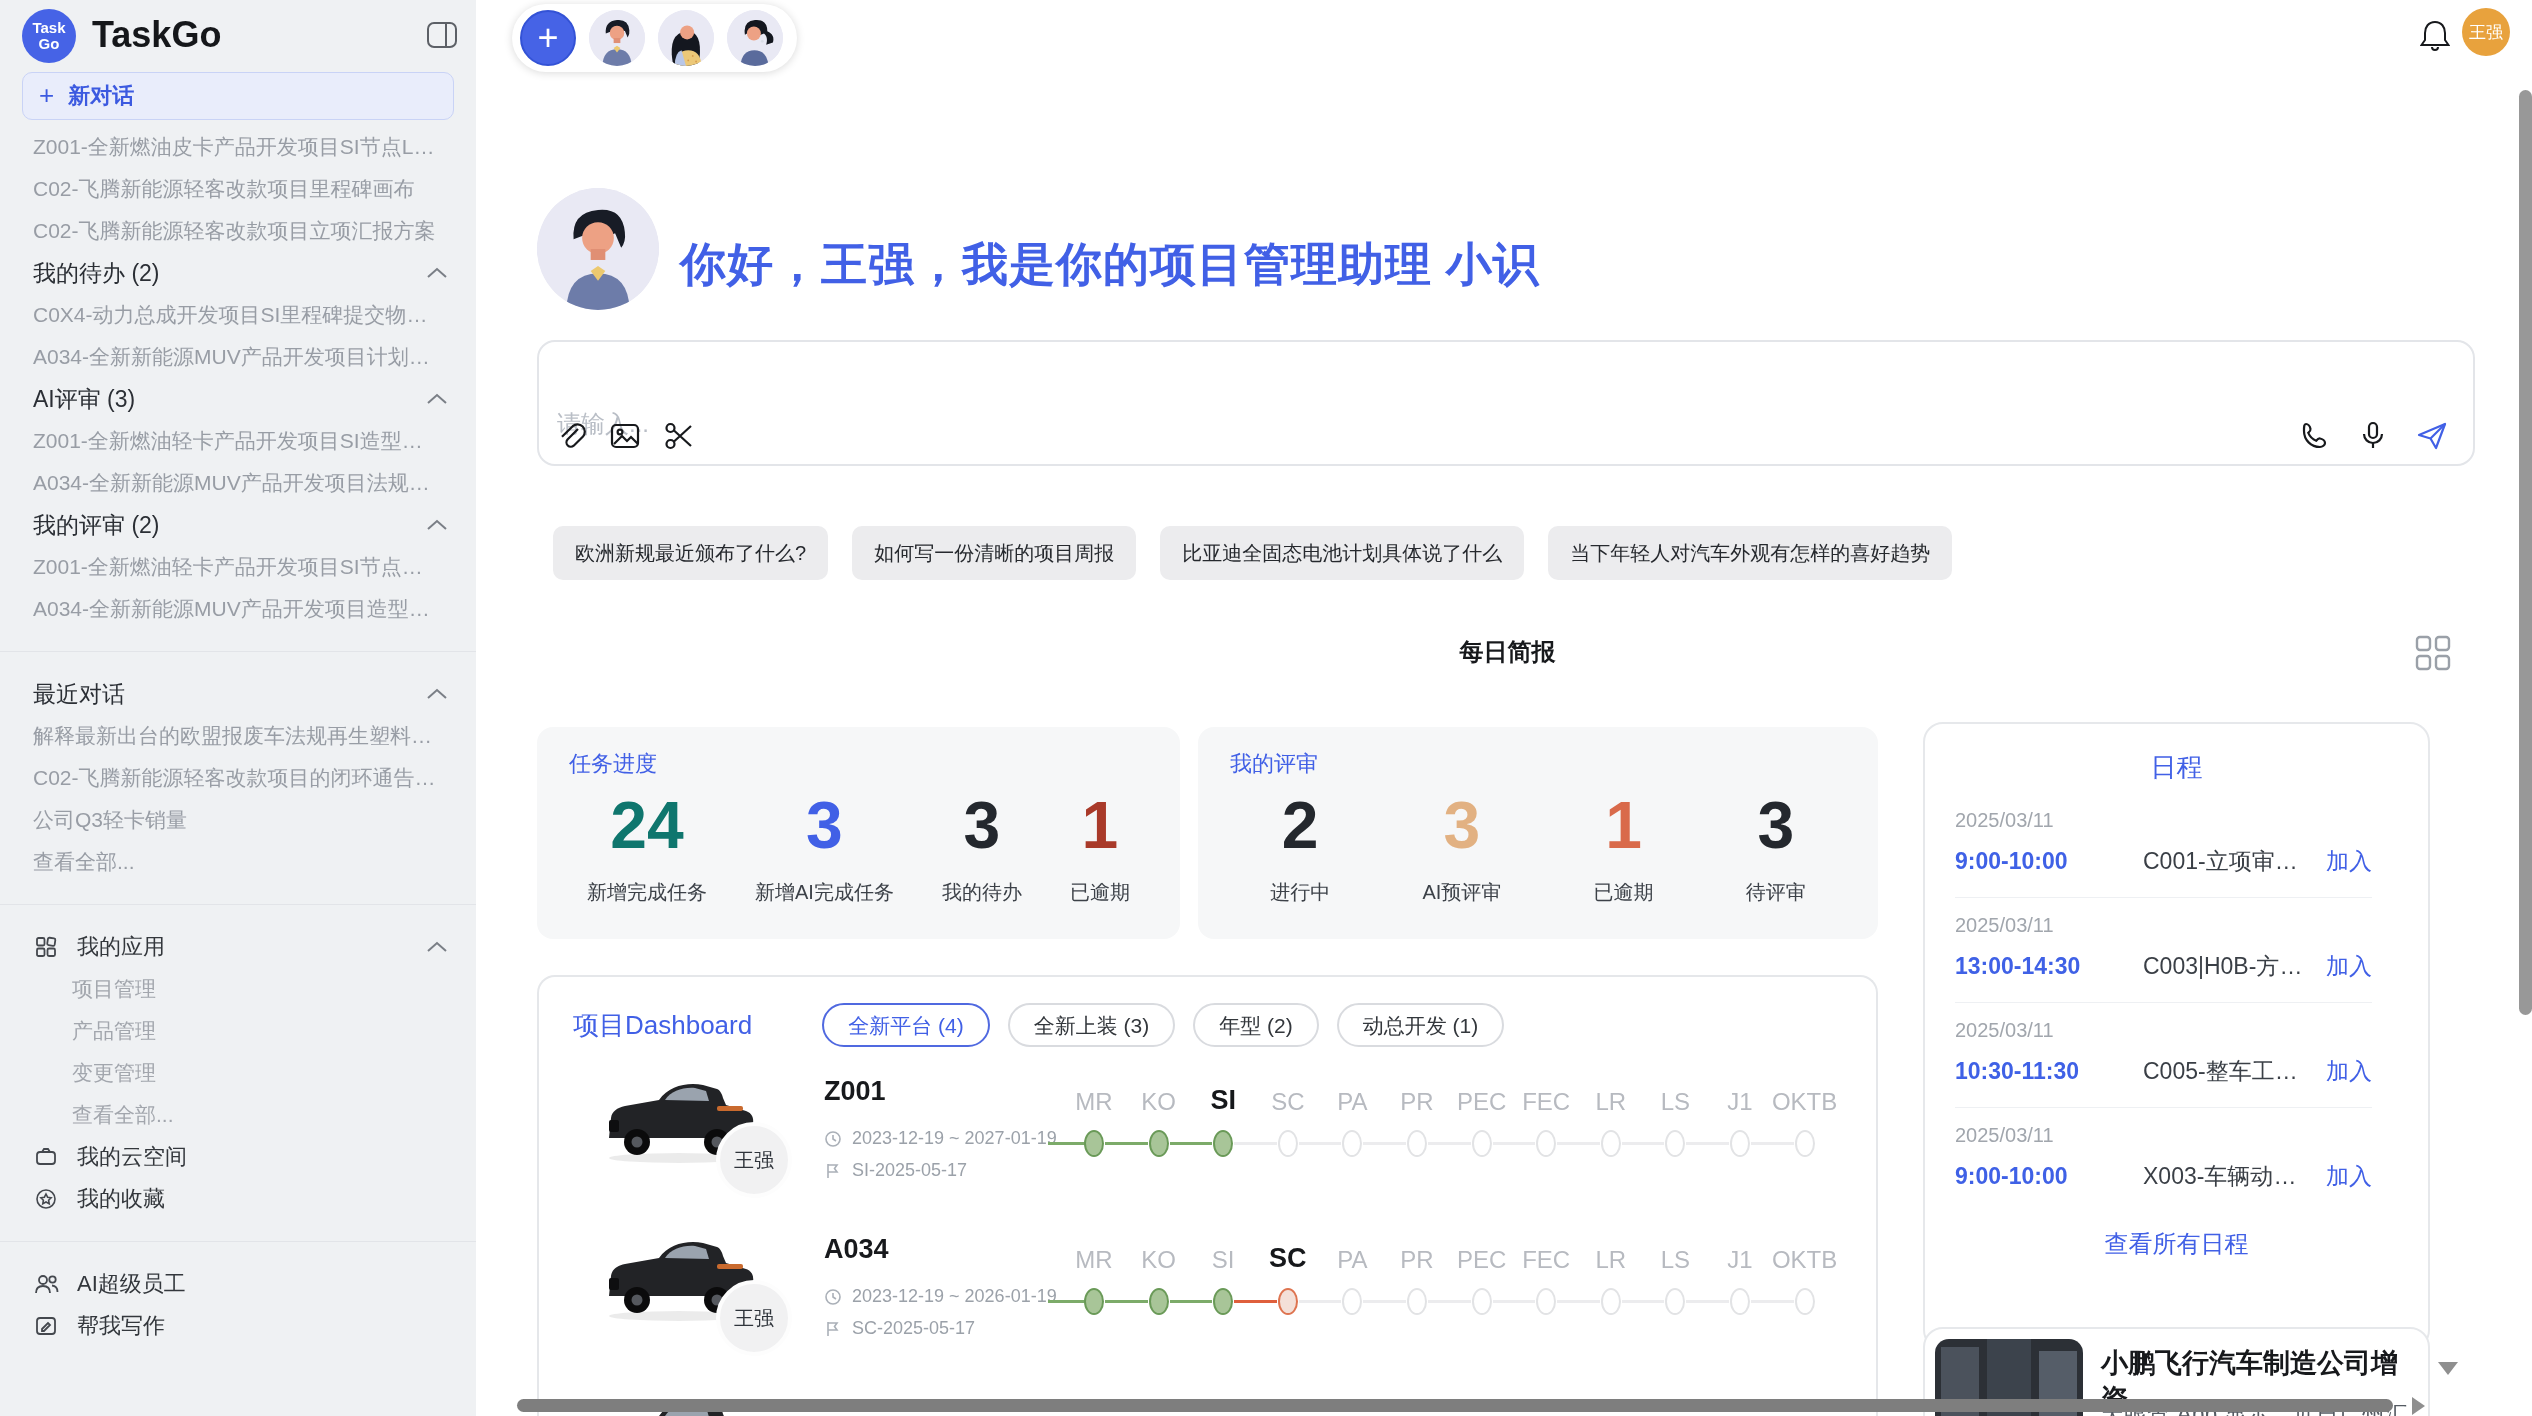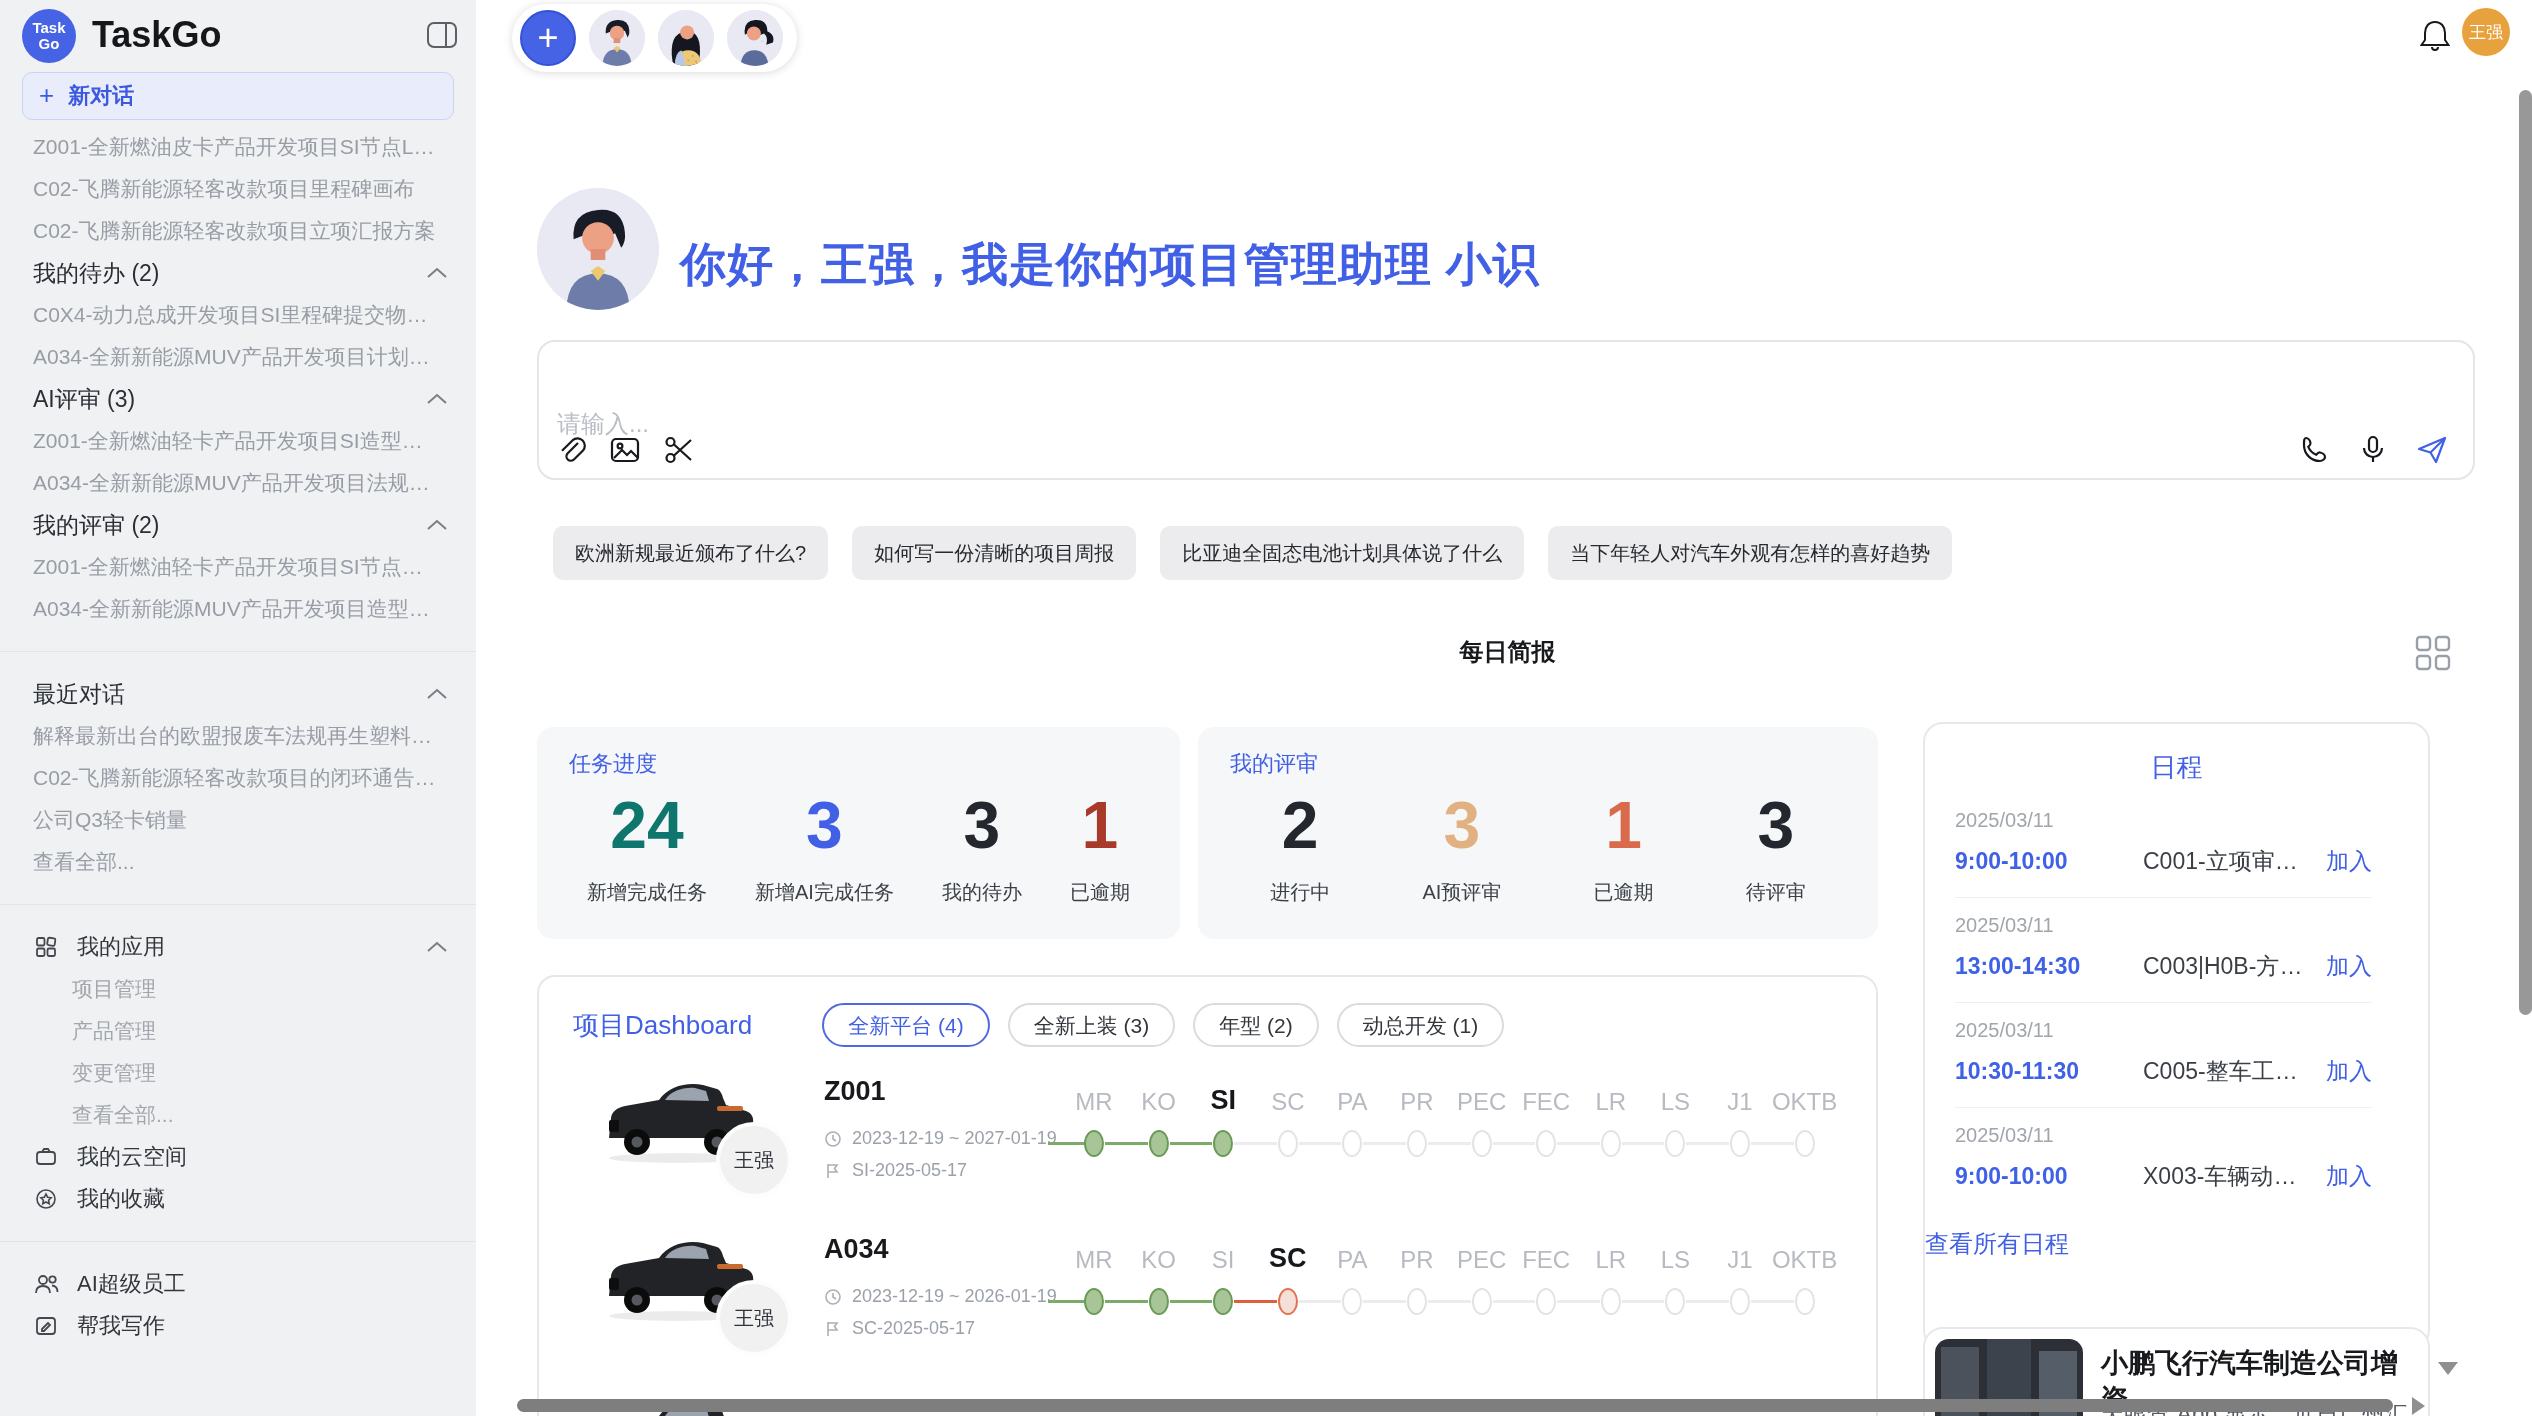--- a/index.html
+++ b/index.html
@@ -41,21 +41,21 @@
   .tb-avatar{width:56px;height:56px;border-radius:50%;overflow:hidden;background:#e9e9f4;cursor:pointer;}
   .bell{position:absolute;left:2420px;top:18px;cursor:pointer;}
   .user-chip{position:absolute;left:2462px;top:8px;width:48px;height:48px;border-radius:50%;background:#e8a23d;
     color:#fff;font-size:17px;display:flex;align-items:center;justify-content:center;cursor:pointer;}
 
   
   .greet-avatar{position:absolute;left:537px;top:188px;width:122px;height:122px;border-radius:50%;overflow:hidden;background:#e7e7f2;}
   .greet-title{position:absolute;left:680px;top:234px;font-size:46px;font-weight:700;color:#4160e6;letter-spacing:1px;}
 
   
-  .input-card{position:absolute;left:537px;top:340px;width:1938px;height:140px;border:2px solid #e3e5e9;
+  .input-card{position:absolute;left:537px;top:340px;width:1938px;height:126px;border:2px solid #e3e5e9;
     border-radius:18px;background:#fff;box-sizing:border-box;cursor:text;}
   .placeholder{position:absolute;left:18px;top:66px;font-size:24px;color:#b9bec6;}
   .in-icons-left{position:absolute;left:16px;bottom:12px;display:flex;gap:22px;align-items:center;}
   .in-icons-right{position:absolute;right:24px;bottom:12px;display:flex;gap:26px;align-items:center;}
   .in-ic{cursor:pointer;display:flex;}
 
   
   .chips{position:absolute;left:537px;top:526px;width:1941px;display:flex;gap:24px;padding-left:16px;}
   .chip{height:54px;line-height:54px;padding:0 22px;background:#ececee;border-radius:10px;font-size:20px;
     color:#26292e;white-space:nowrap;cursor:pointer;}
@@ -104,21 +104,21 @@
     border:2px solid #e6e8eb;border-radius:20px;box-sizing:border-box;overflow:hidden;}
   .sched-title{text-align:center;margin-top:26px;font-size:26px;color:#4160e6;}
   .sched-items{margin:8px 56px 0 30px;}
   .sched-item{padding:16px 0 20px;border-bottom:1px solid #eef0f3;}
   .sched-item:last-child{border-bottom:none;}
   .s-date{font-size:20px;color:#a1a6ad;margin-bottom:14px;}
   .s-row{display:flex;align-items:center;}
   .s-time{width:188px;font-size:23px;font-weight:700;color:#3f61e6;}
   .s-title{flex:1;font-size:23px;color:#3a3f46;white-space:nowrap;overflow:hidden;text-overflow:ellipsis;}
   .s-join{font-size:23px;color:#4160e6;cursor:pointer;margin-left:14px;}
-  .view-all{text-align:left;margin-top:16px;font-size:24px;color:#4160e6;cursor:pointer;}
+  .view-all{text-align:center;margin-top:16px;font-size:24px;color:#4160e6;cursor:pointer;}
 
   
   .news-card{position:absolute;left:1923px;top:1327px;width:507px;height:190px;background:#fff;
     border:2px solid #e6e8eb;border-radius:20px;box-sizing:border-box;overflow:hidden;}
   .news-img{position:absolute;left:10px;top:10px;width:148px;height:200px;border-radius:14px;overflow:hidden;}
   .news-title{position:absolute;left:176px;top:16px;width:316px;font-size:27px;font-weight:700;color:#17191c;}
   .news-snippet{position:absolute;left:176px;top:68px;width:312px;font-size:23px;color:#555b63;line-height:34px;}
 
   
   .hscroll{position:absolute;left:517px;top:1399px;width:1876px;height:13px;background:#7e7e7e;border-radius:7px;cursor:pointer;}

